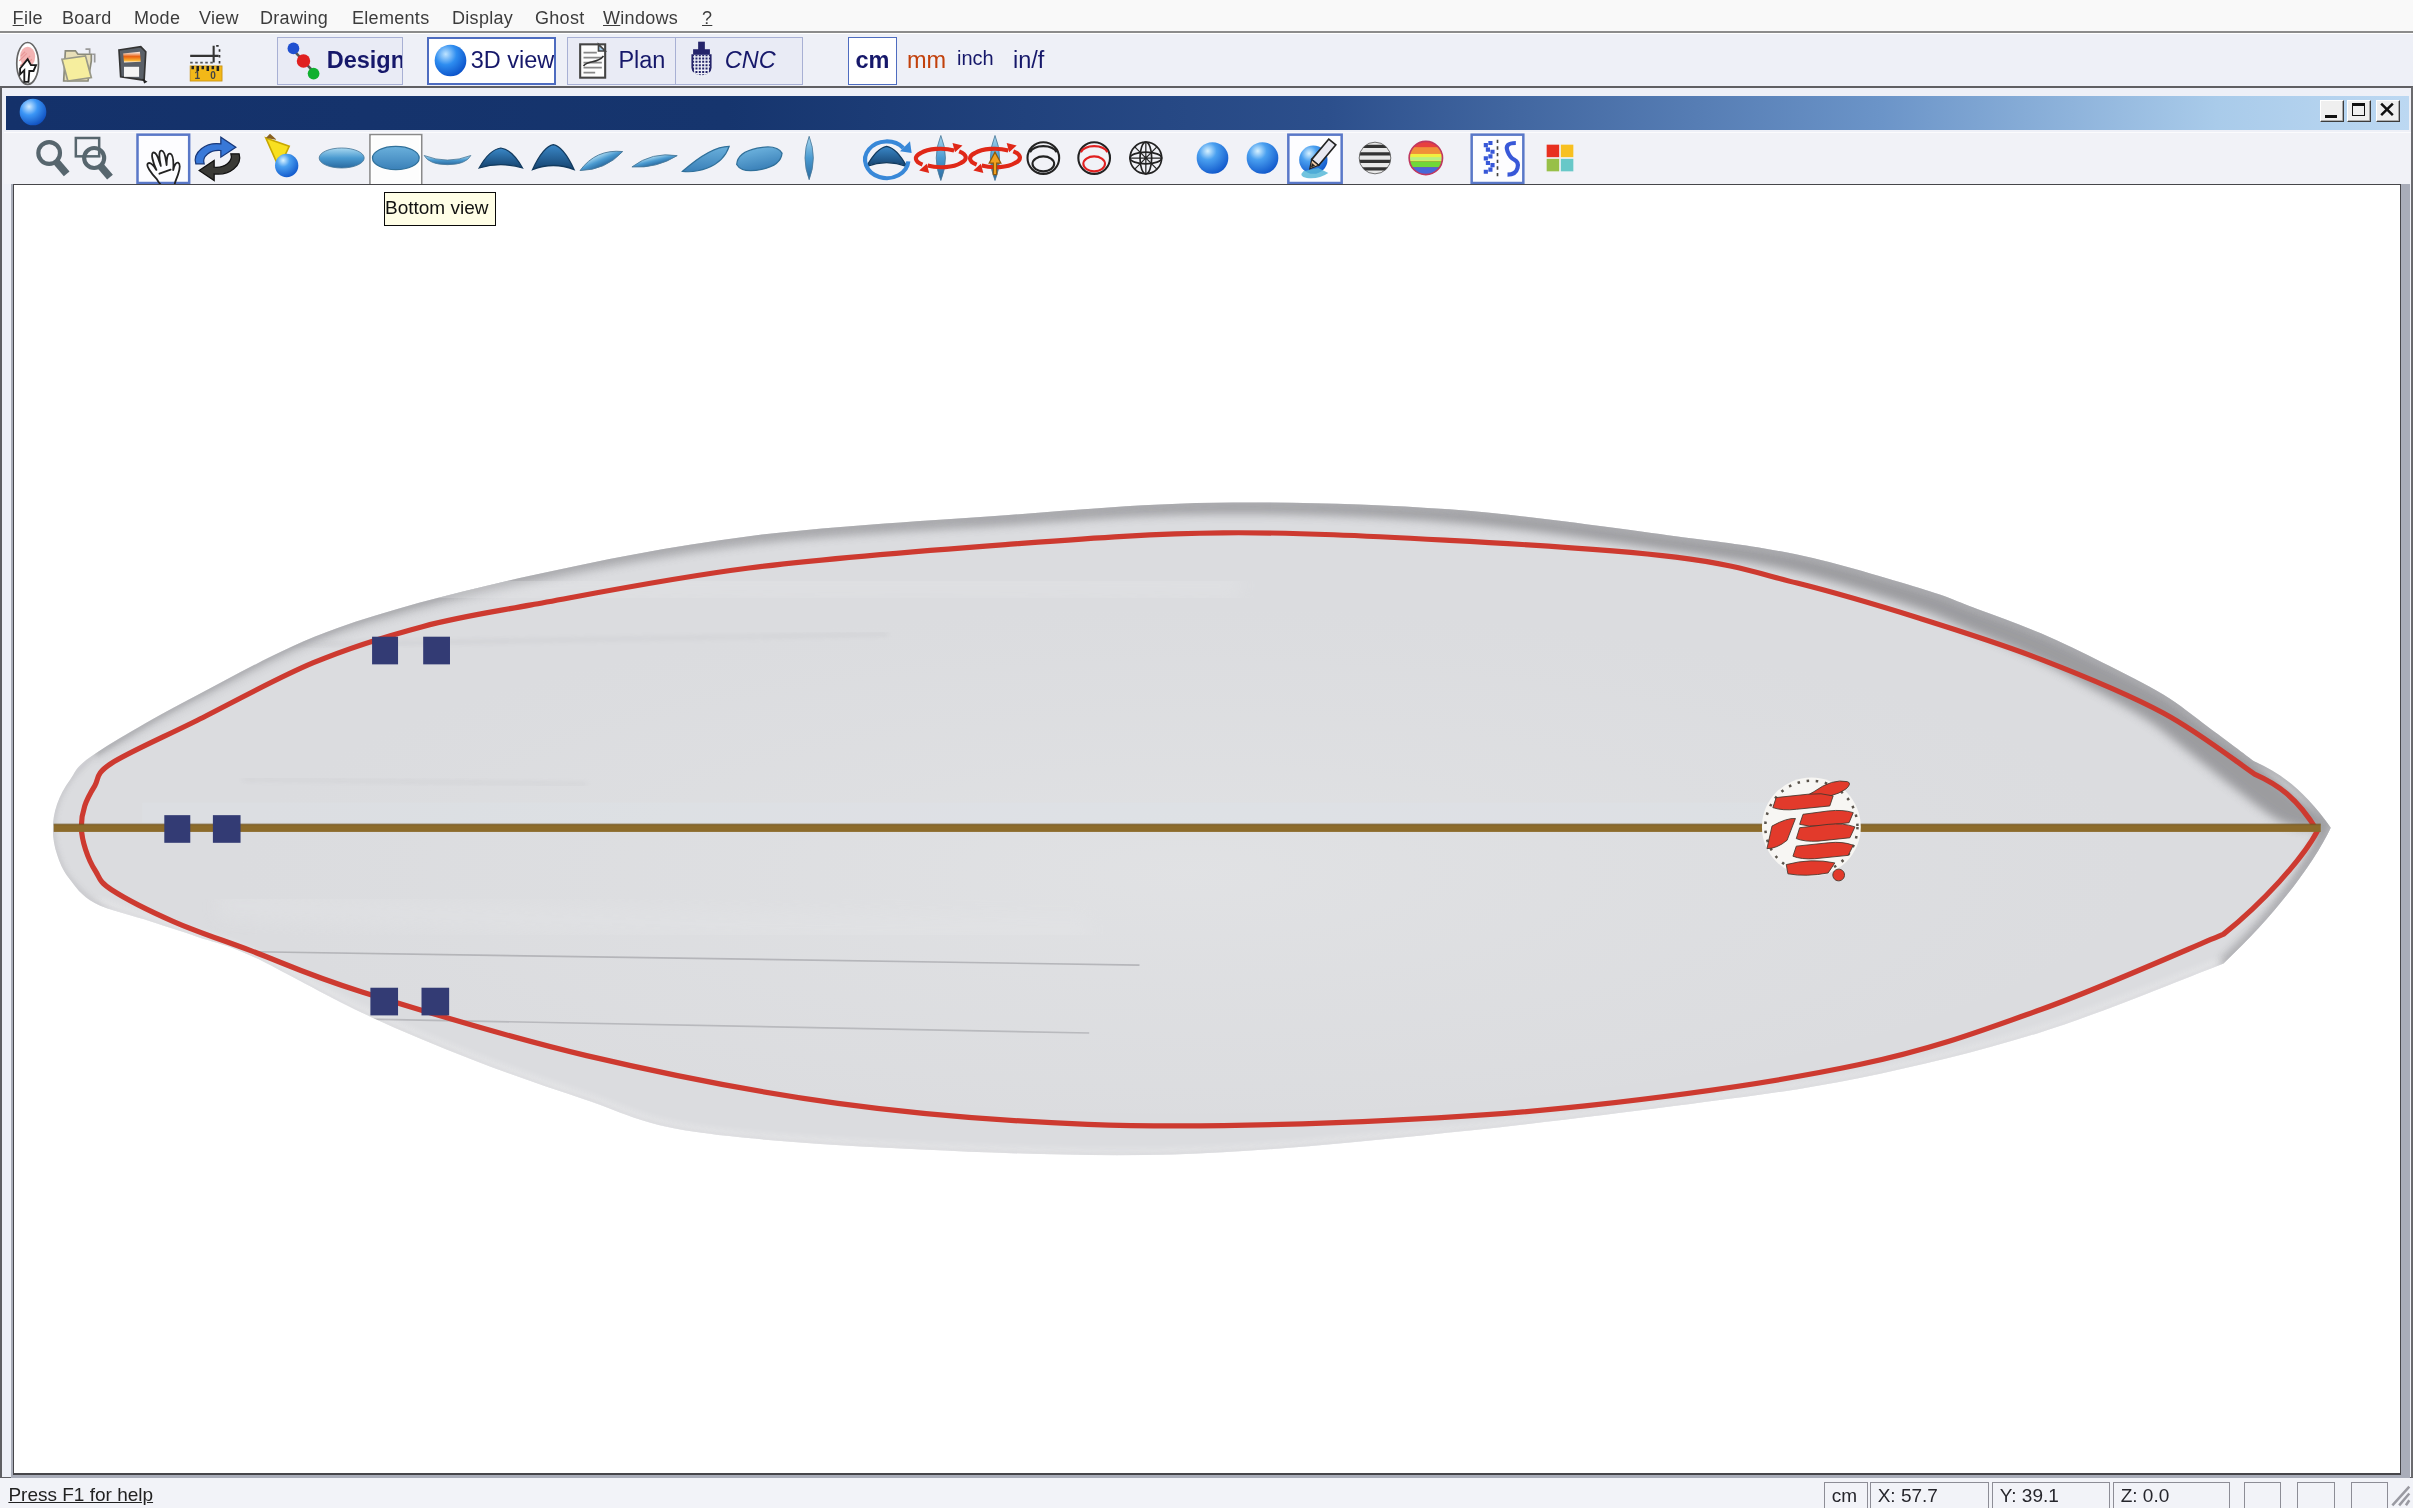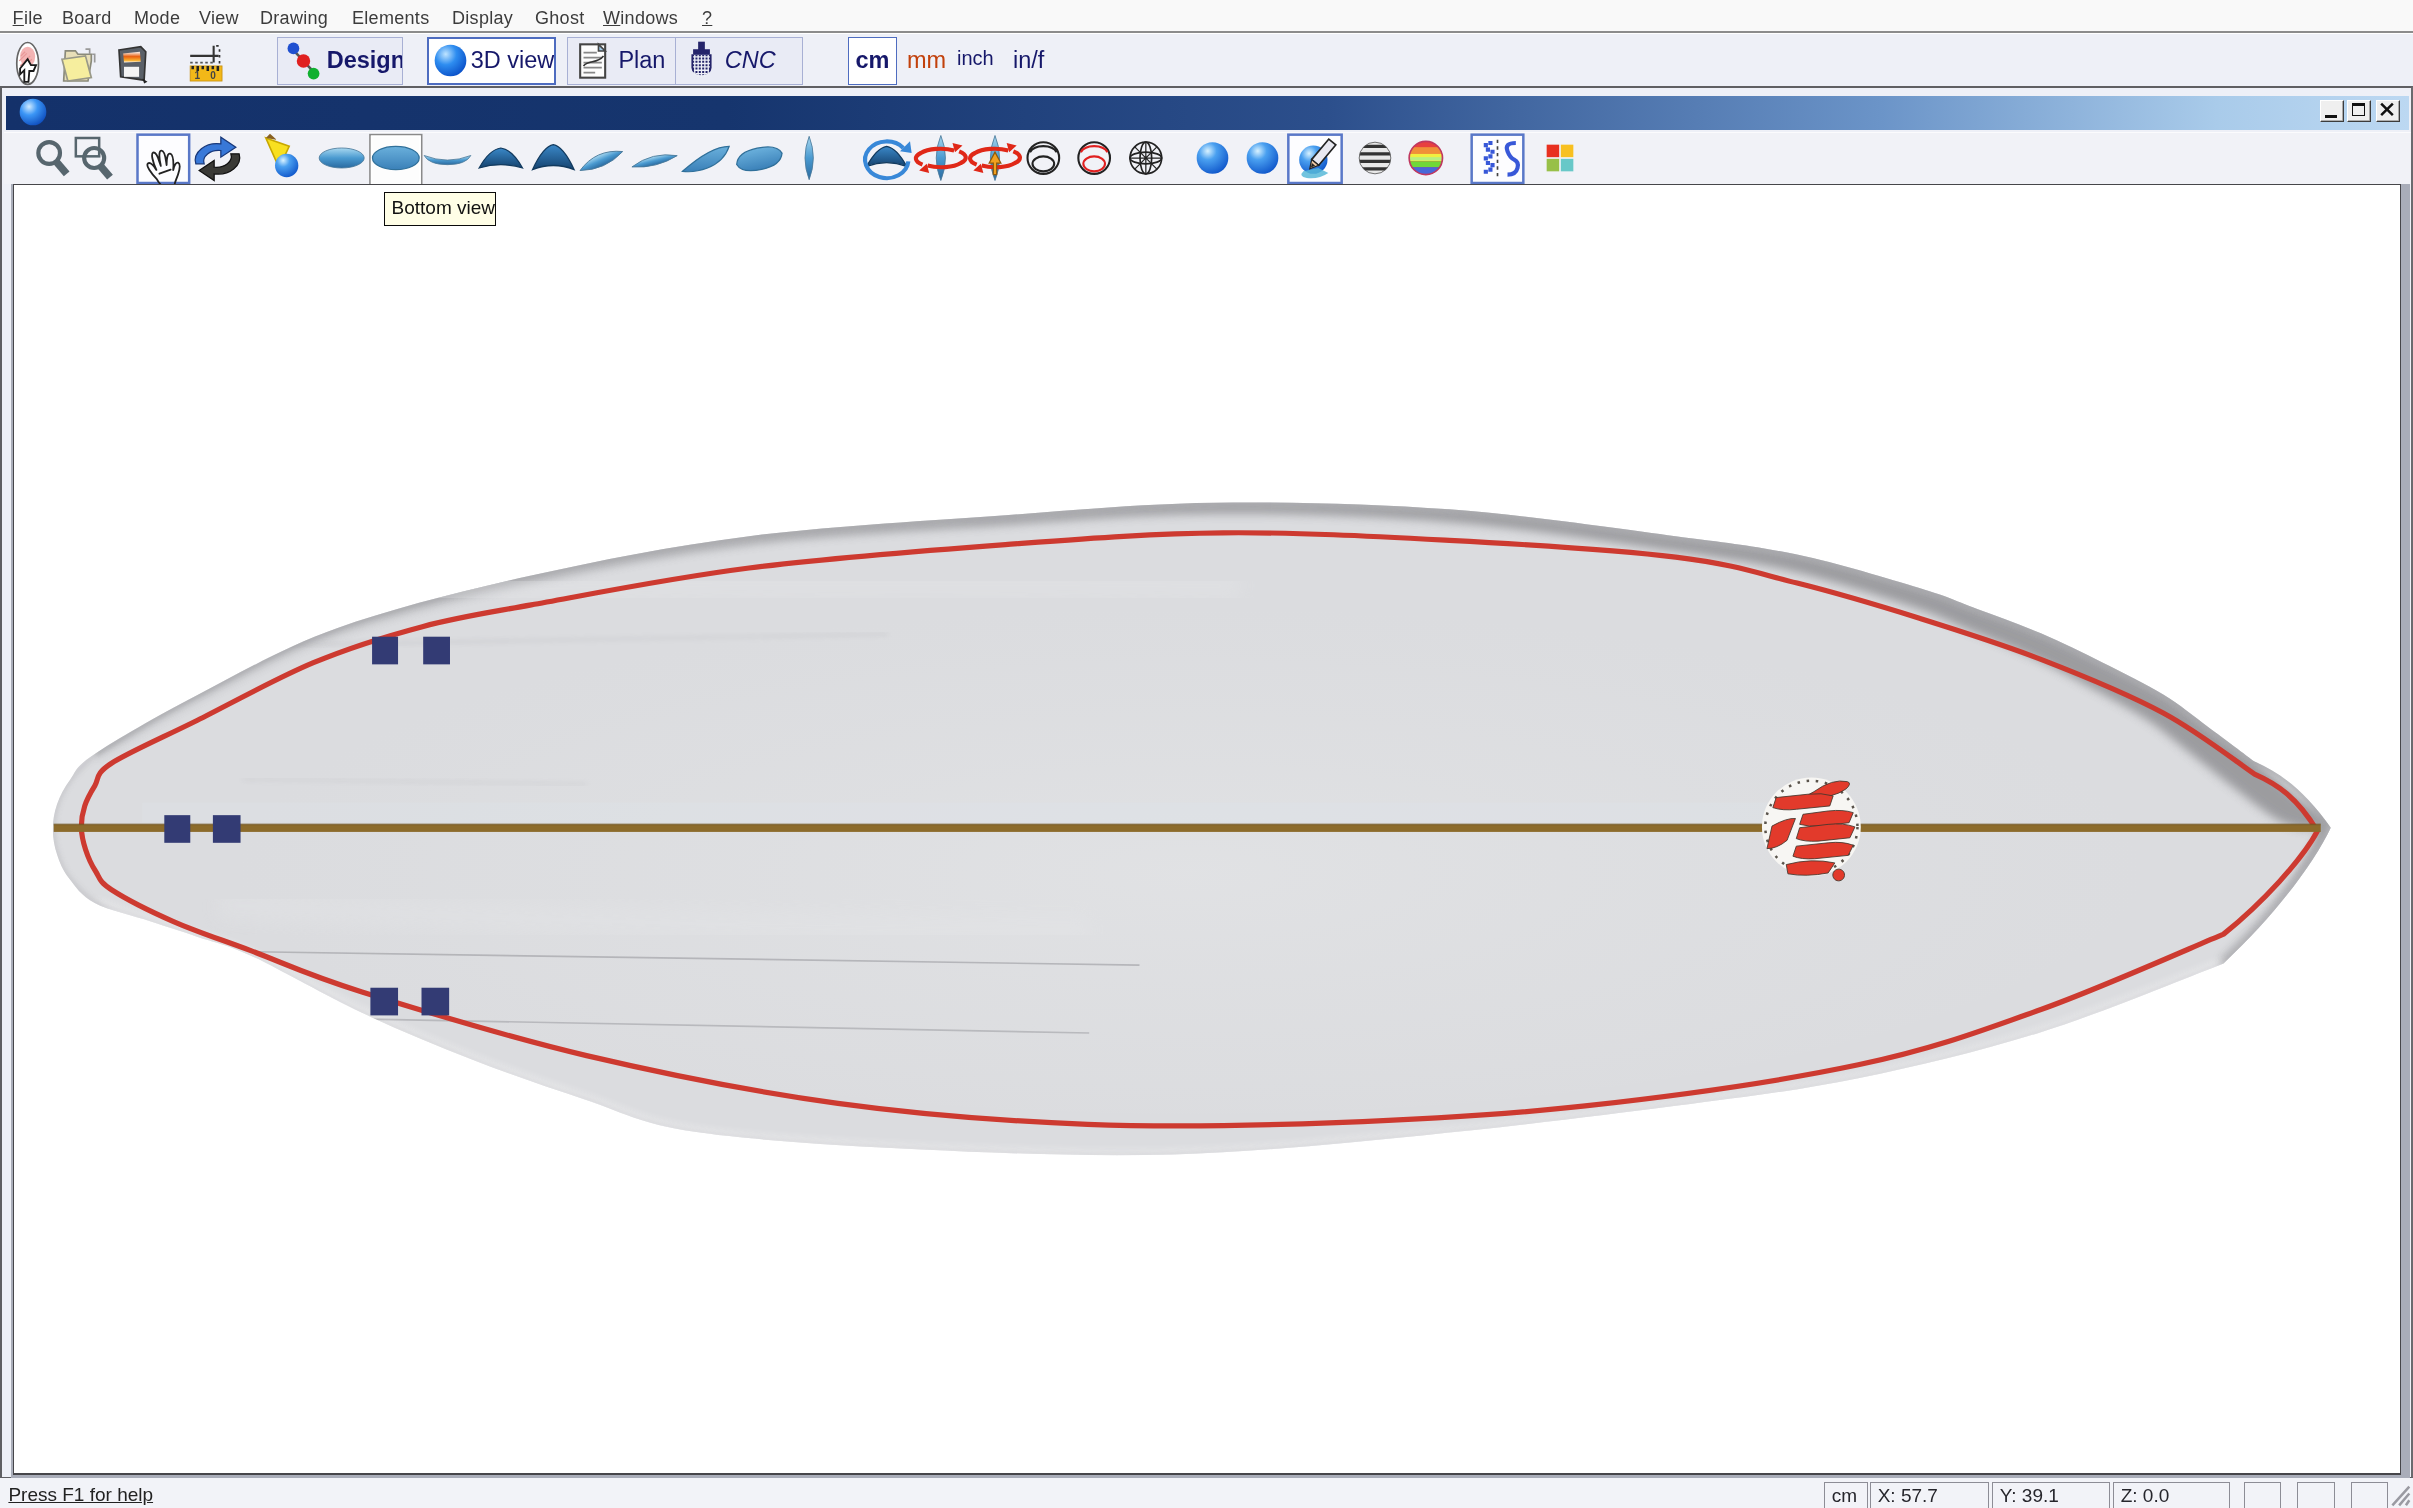--- a/index.html
+++ b/index.html
@@ -13,21 +13,21 @@
   .tbtn { position:absolute; top:2.5px; height:48px; background:#e9ebf5; border:1.7px solid #a8b0d4; display:flex; align-items:center; color:#16186a; font-size:23.5px; white-space:nowrap; overflow:hidden; }
   .tbtn.active { background:#ffffff; border:2.5px solid #4e6cc0; }
   #mdi { position:absolute; left:0; top:86px; width:2413px; height:1392px; background:#eef0f7; border-top:2.5px solid #5f5f63; border-left:2.5px solid #5f5f63; border-right:2.5px solid #6a6a6e; border-bottom:1.7px solid #5f5f63; }
   #titlebar { position:absolute; left:4.2px; top:7.5px; width:2403px; height:34px;
      background:linear-gradient(90deg,#14316a 0%,#16356e 30%,#2c4f8c 55%,#6b94c8 78%,#a9cbea 92%,#bcd8f2 100%); }
   #titletext { position:absolute; left:45px; top:6.7px; color:#ffffff; font-size:20px; font-weight:bold; letter-spacing:0.3px; white-space:pre; }
   .winbtn { position:absolute; top:4.2px; width:23.5px; height:22px; background:#efefef; border-top:1.7px solid #fff; border-left:1.7px solid #fff; border-right:1.7px solid #3c3c3c; border-bottom:1.7px solid #3c3c3c; box-shadow:inset -0.8px -0.8px 0 #9a9a9a; }
   #toolbar2 { position:absolute; left:1.7px; top:44px; width:2407px; height:52px; background:#f1f2f7; border-top:1.7px solid #fbfbfd;}
   #canvasfrm { position:absolute; left:9.2px; top:96px; width:2399px; height:1295px; background:#a9adb9; }
   #canvas { position:absolute; left:1.7px; top:0px; width:2388px; height:1291px; background:#ffffff; border:1.7px solid #46464a; border-bottom-width:2.5px; }
-  #tooltip { position:absolute; left:384px; top:192px; width:112px; height:34px; background:#fffee6; border:1.7px solid #0a0a0a; color:#111; font-size:19px; text-align:right; line-height:30px; z-index:30; white-space:nowrap;}
+  #tooltip { position:absolute; left:384px; top:192px; width:112px; height:34px; background:#fffee6; border:1.7px solid #0a0a0a; color:#111; font-size:19px; text-align:left; line-height:30px; z-index:30; white-space:nowrap;}
   #statusbar { position:absolute; left:0; top:1478px; width:2413px; height:30px; background:#f2f3f8; font-size:19px; color:#222; }
   .sfield { position:absolute; top:4.2px; height:28.5px; border:1.7px solid #8d8d96; border-bottom:none; font-size:19px; color:#26262c; padding-left:6.7px; padding-top:1.7px; }
 </style>
 </head>
 <body>
   <div id="menubar">
     <span style="left:12.6px"><u>F</u>ile</span>
     <span style="left:62px">Board</span>
     <span style="left:134px">Mode</span>
     <span style="left:199px">View</span>

